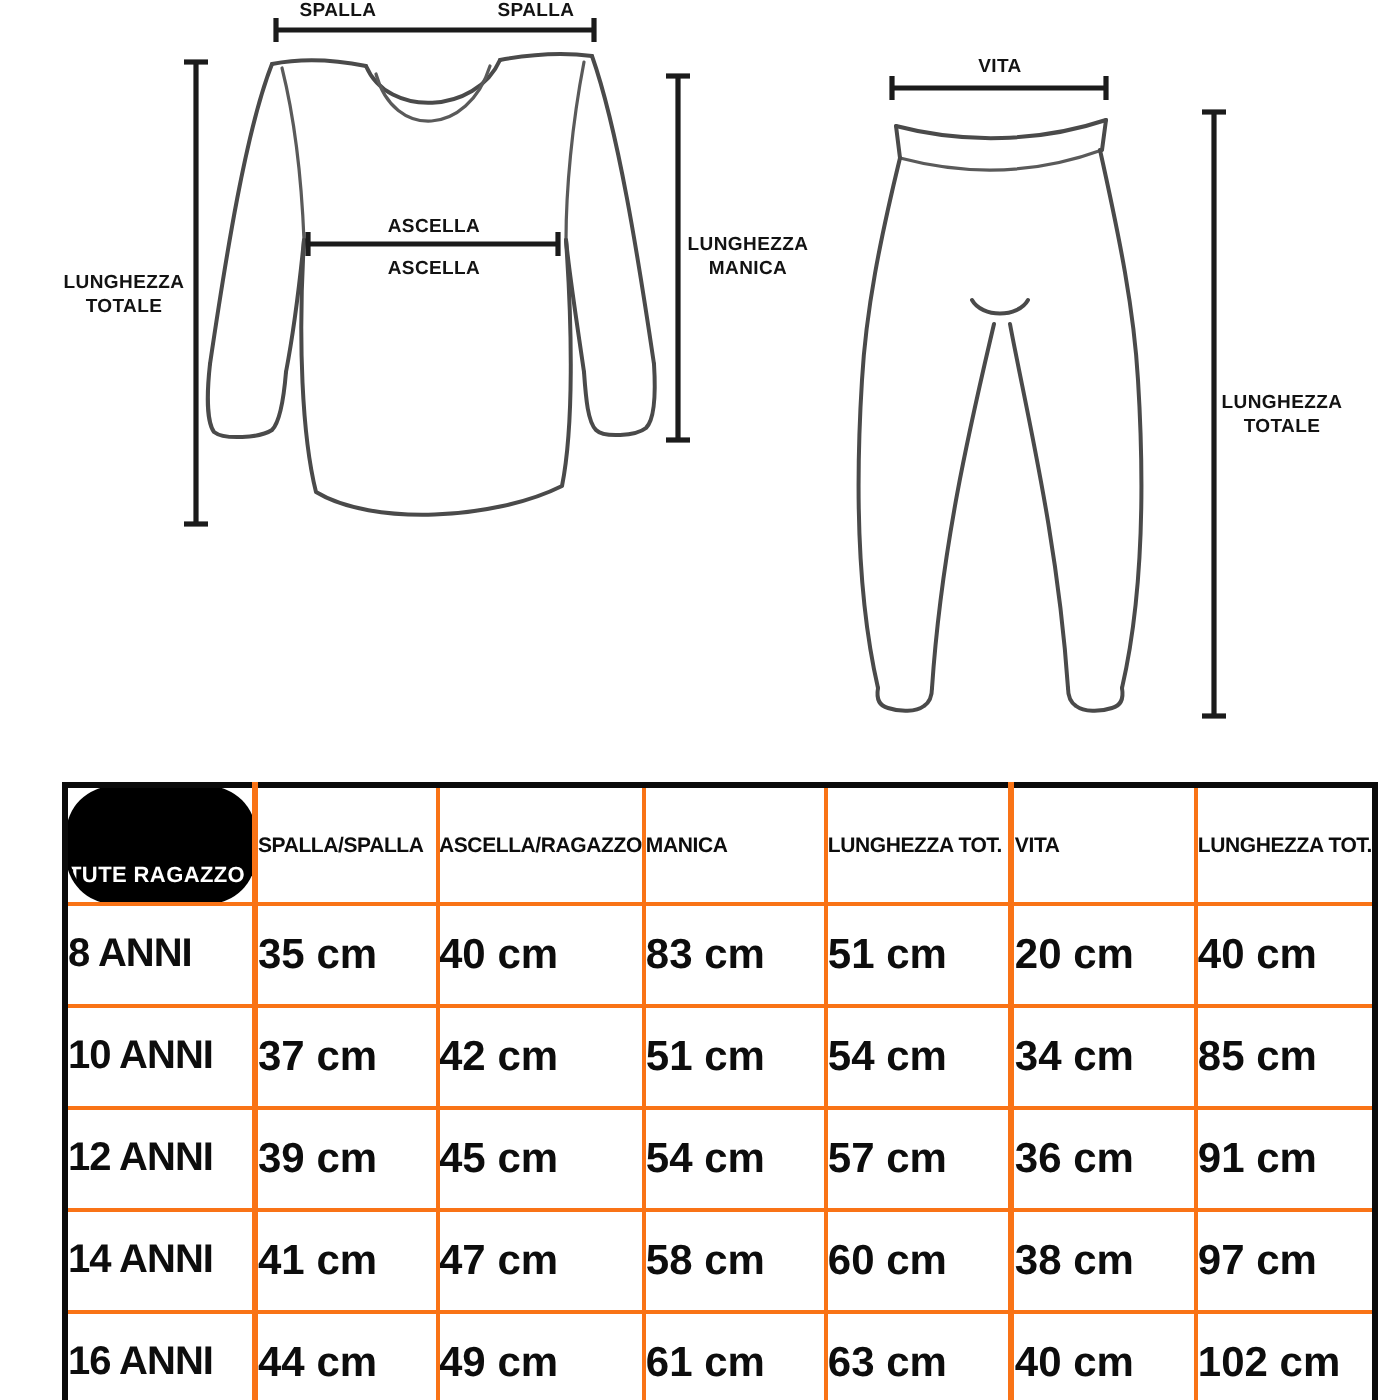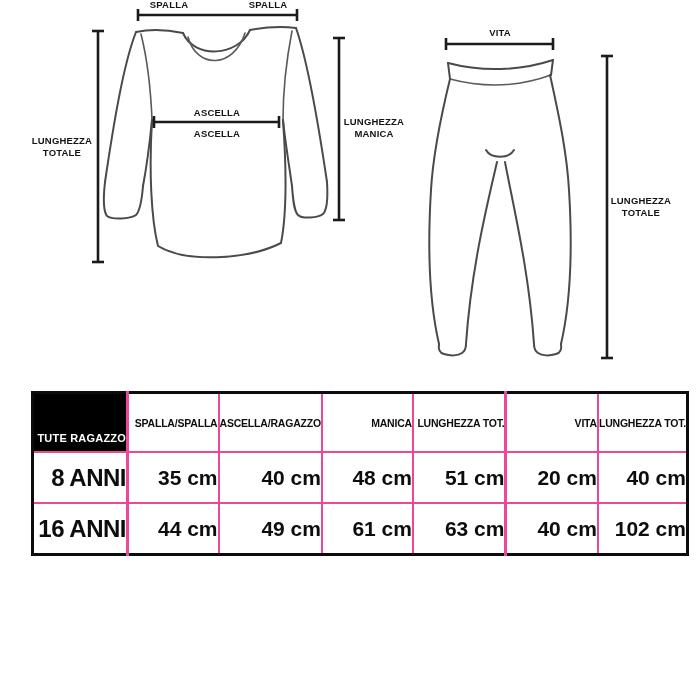--- a/index.html
+++ b/index.html
@@ -23,34 +23,35 @@
   }
 
   
   .size-table{
     position:absolute;left:31px;top:391px;
     border-collapse:collapse;table-layout:fixed;
     border:3px solid #0b0b0b;
     background:#ffffff;
   }
   .size-table th,.size-table td{
-    border:2px solid #ec4899;
-    text-align:right;vertical-align:middle;
+    border:2px solid #f97316;
+    text-align:left;vertical-align:middle;
     padding:0;color:#0d0d0d;
     overflow:hidden;white-space:nowrap;
   }
   .size-table th{height:50px;font-size:10.5px;letter-spacing:-0.2px;font-weight:bold;}
   .size-table td{height:49px;font-size:21px;font-weight:bold;}
   .size-table th.corner{
     background:#000000;color:#ffffff;
     vertical-align:bottom;padding-bottom:7px;
     font-size:11px;letter-spacing:0.2px;
     border-right-width:3px;
-  }
-  .size-table td.size{font-size:24px;letter-spacing:-0.5px;border-right-width:3px;}
+    border-radius:24px;
+  }
+  .size-table td.size{font-size:20px;letter-spacing:-0.5px;border-right-width:3px;}
   .size-table .vita-col{border-left-width:3px;}
   .size-table .manica-col{border-left-width:2px;}
 </style>
 </head>
 <body>
 
 <div class="canvas">
 
   <svg class="diagram-svg" width="700" height="392" viewBox="0 0 700 392">
 
@@ -157,24 +158,51 @@
         <th>ASCELLA/RAGAZZO</th>
         <th class="manica-col">MANICA</th>
         <th>LUNGHEZZA TOT.</th>
         <th class="vita-col">VITA</th>
         <th>LUNGHEZZA TOT.</th>
       </tr>
       <tr>
         <td class="size">8 ANNI</td>
         <td>35 cm</td>
         <td>40 cm</td>
-        <td>48 cm</td>
+        <td>83 cm</td>
         <td>51 cm</td>
         <td class="vita-col">20 cm</td>
         <td>40 cm</td>
+      </tr>
+      <tr>
+        <td class="size">10 ANNI</td>
+        <td>37 cm</td>
+        <td>42 cm</td>
+        <td>51 cm</td>
+        <td>54 cm</td>
+        <td class="vita-col">34 cm</td>
+        <td>85 cm</td>
+      </tr>
+      <tr>
+        <td class="size">12 ANNI</td>
+        <td>39 cm</td>
+        <td>45 cm</td>
+        <td>54 cm</td>
+        <td>57 cm</td>
+        <td class="vita-col">36 cm</td>
+        <td>91 cm</td>
+      </tr>
+      <tr>
+        <td class="size">14 ANNI</td>
+        <td>41 cm</td>
+        <td>47 cm</td>
+        <td>58 cm</td>
+        <td>60 cm</td>
+        <td class="vita-col">38 cm</td>
+        <td>97 cm</td>
       </tr>
       <tr>
         <td class="size">16 ANNI</td>
         <td>44 cm</td>
         <td>49 cm</td>
         <td>61 cm</td>
         <td>63 cm</td>
         <td class="vita-col">40 cm</td>
         <td>102 cm</td>
       </tr>

